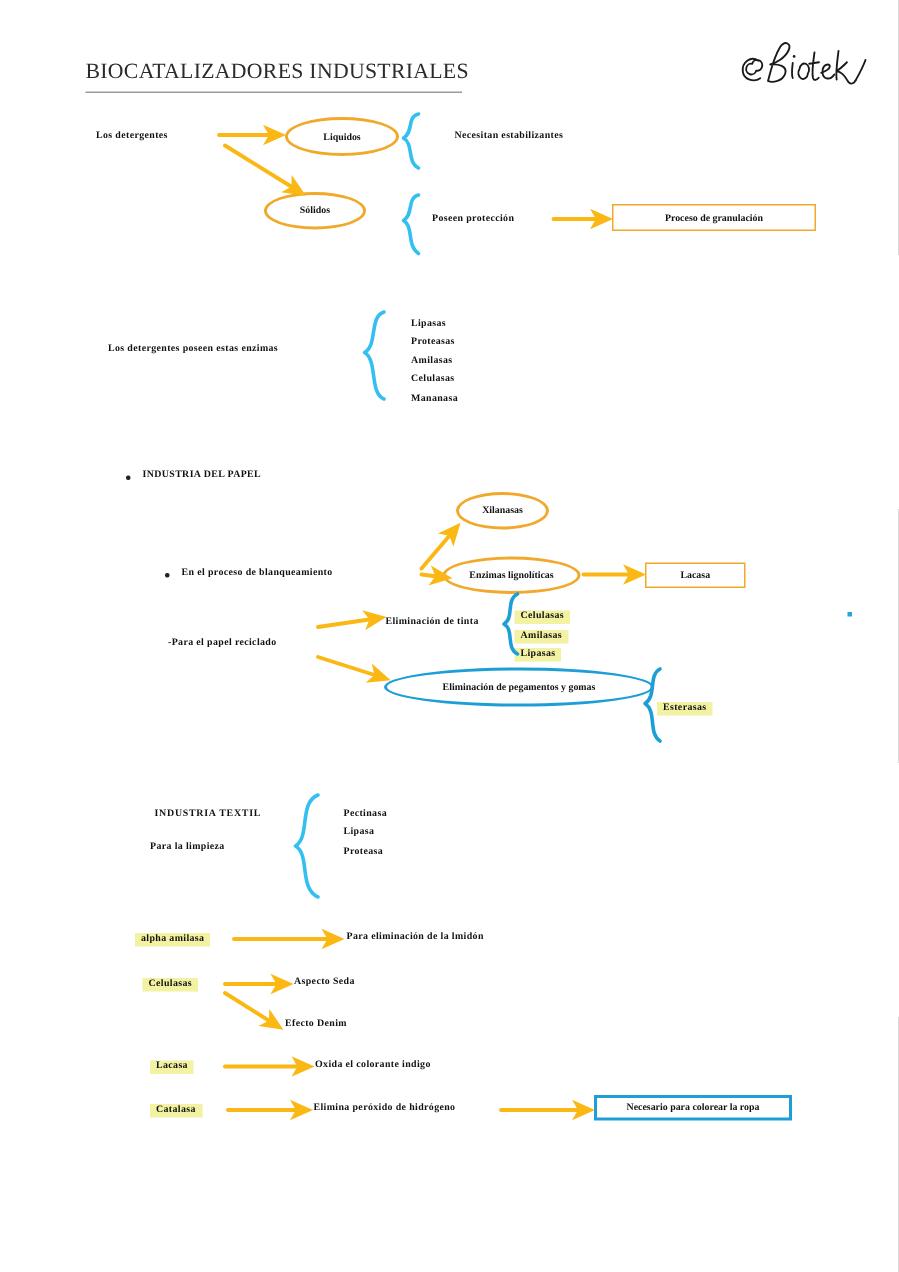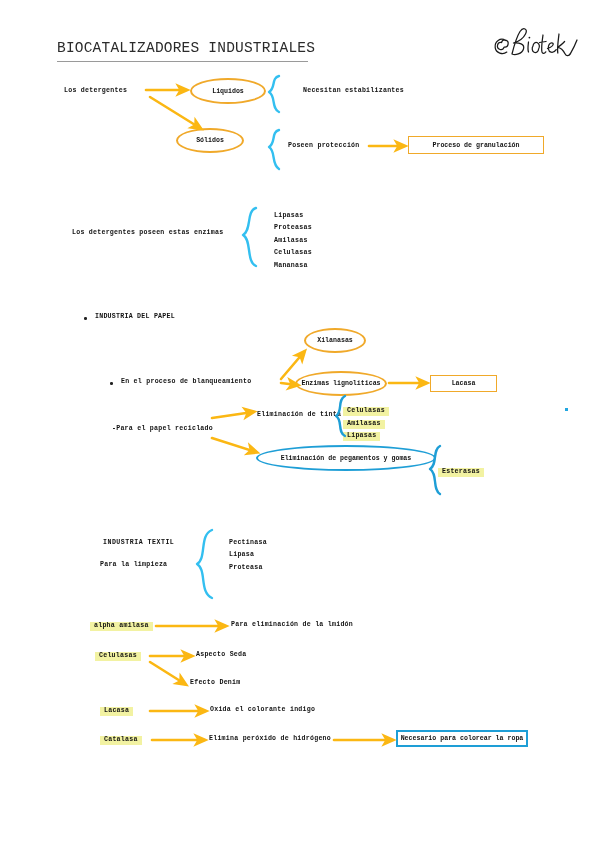--- a/index.html
+++ b/index.html
@@ -6,21 +6,21 @@
     margin: 0;
     padding: 0;
     background: #bdbdbd;
   }
   #page {
     position: relative;
     width: 599px;
     height: 848px;
     background: #ffffff;
     overflow: hidden;
-    font-family: Liberation Mono, monospace;
+    font-family: Liberation Serif, serif;
     color: #000000;
   }
   
   .t {
     position: absolute;
     font-size: 6.6px;
     font-weight: bold;
     letter-spacing: 0.25px;
     white-space: nowrap;
     line-height: 1.05;

